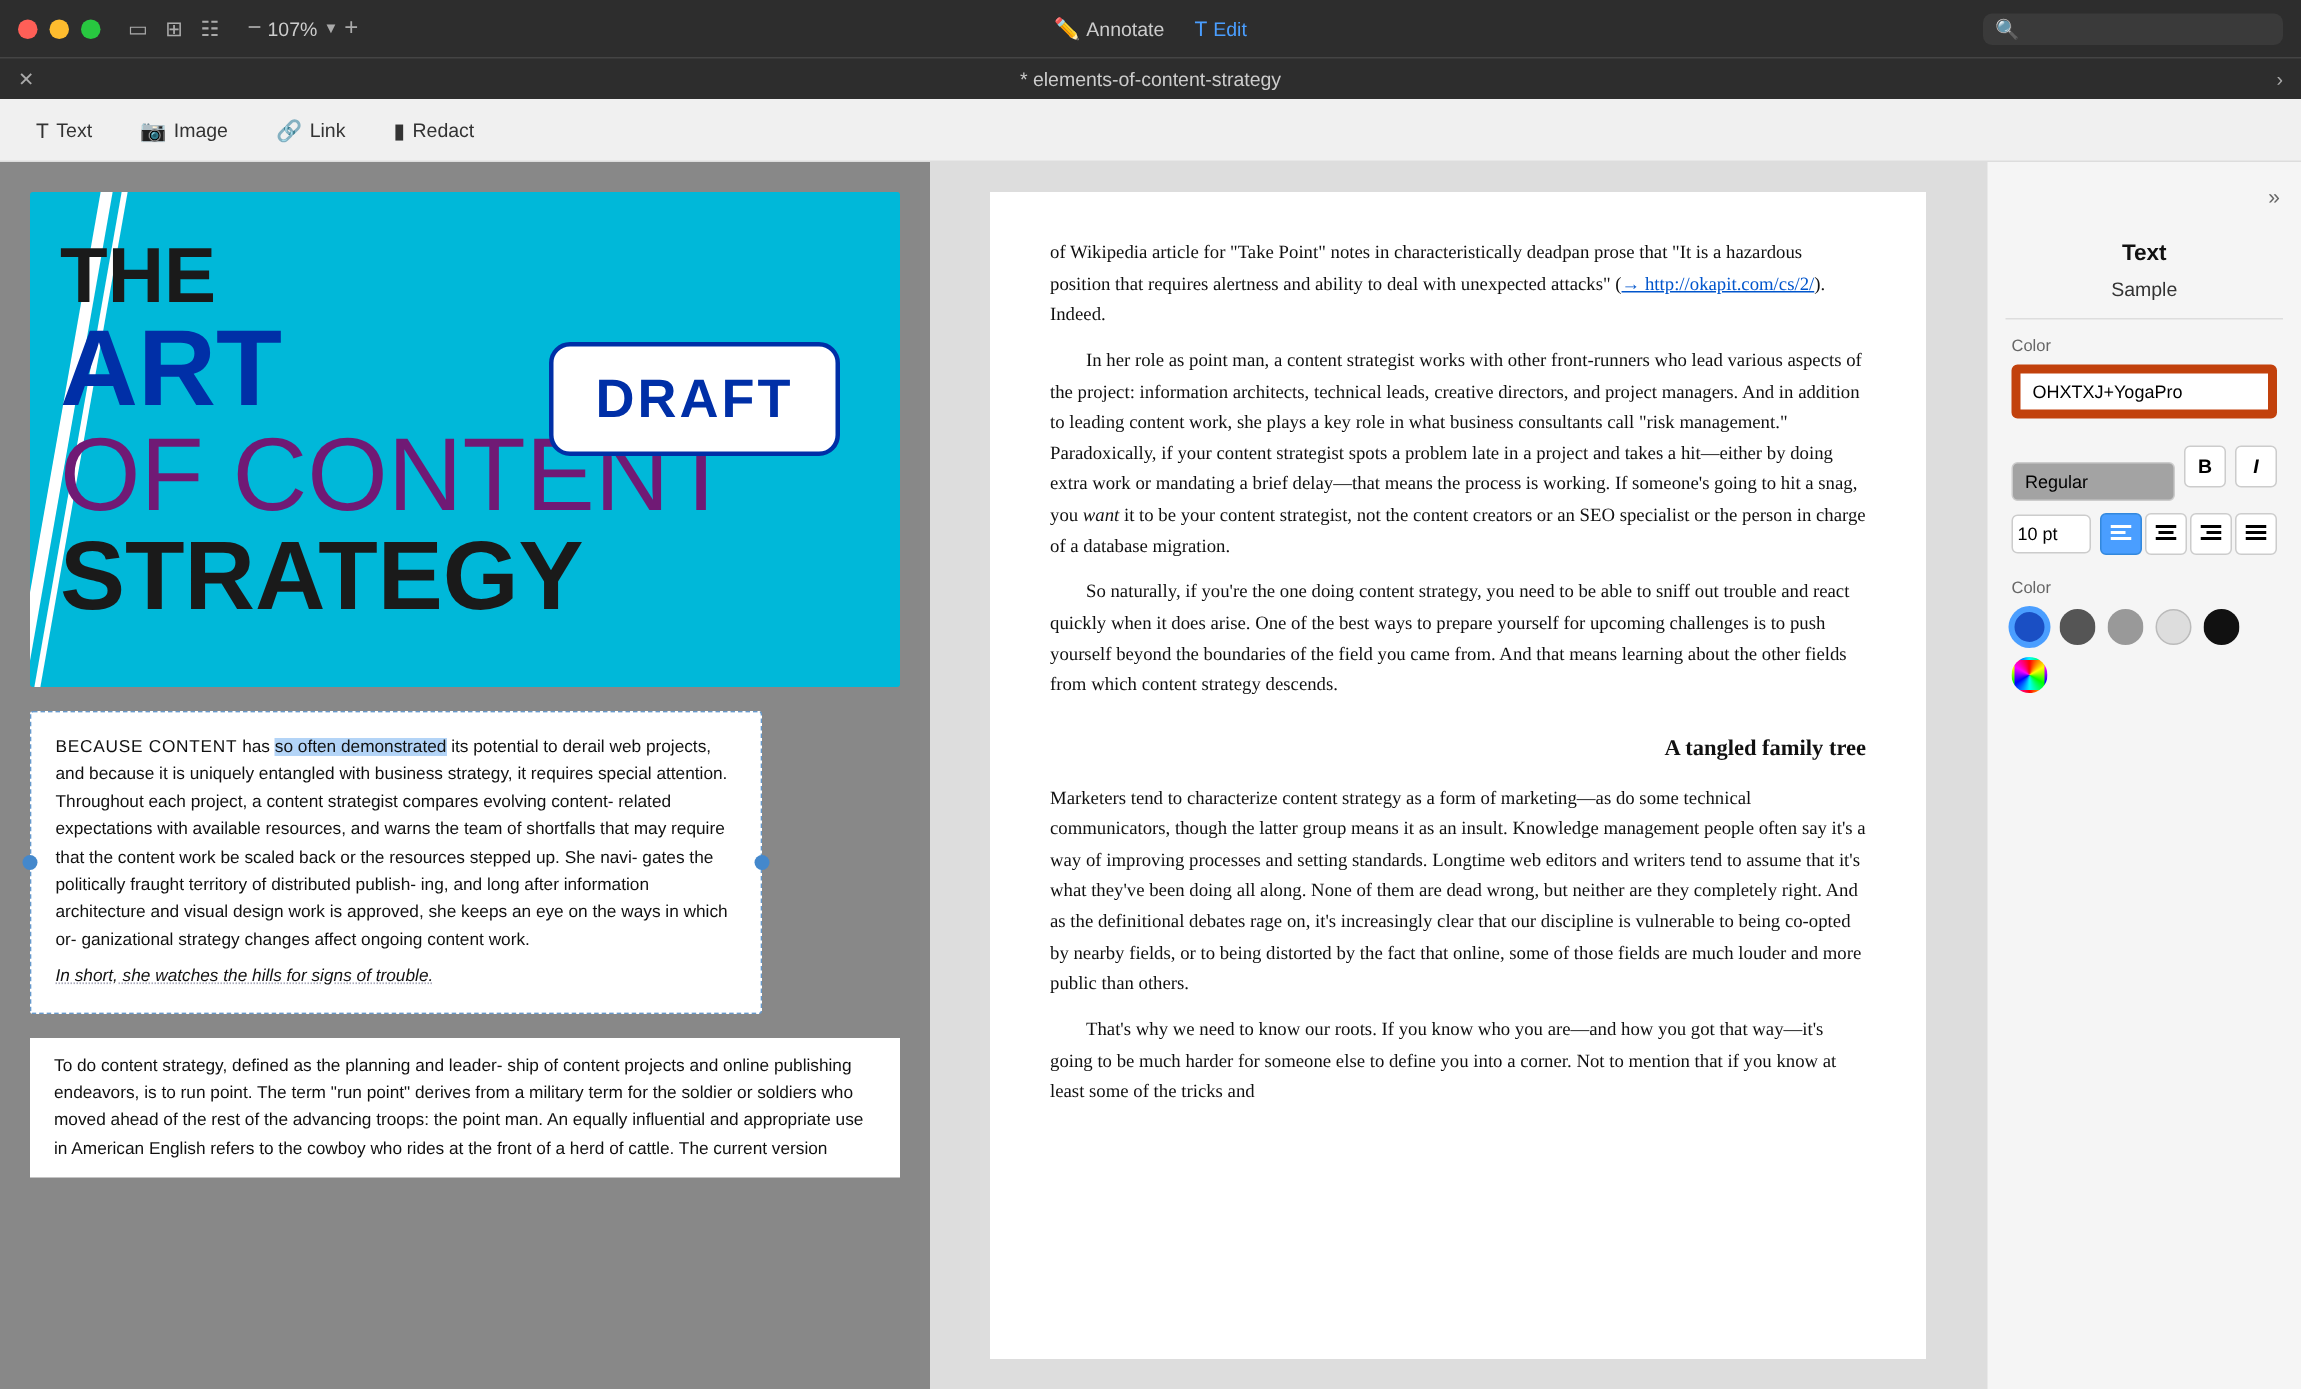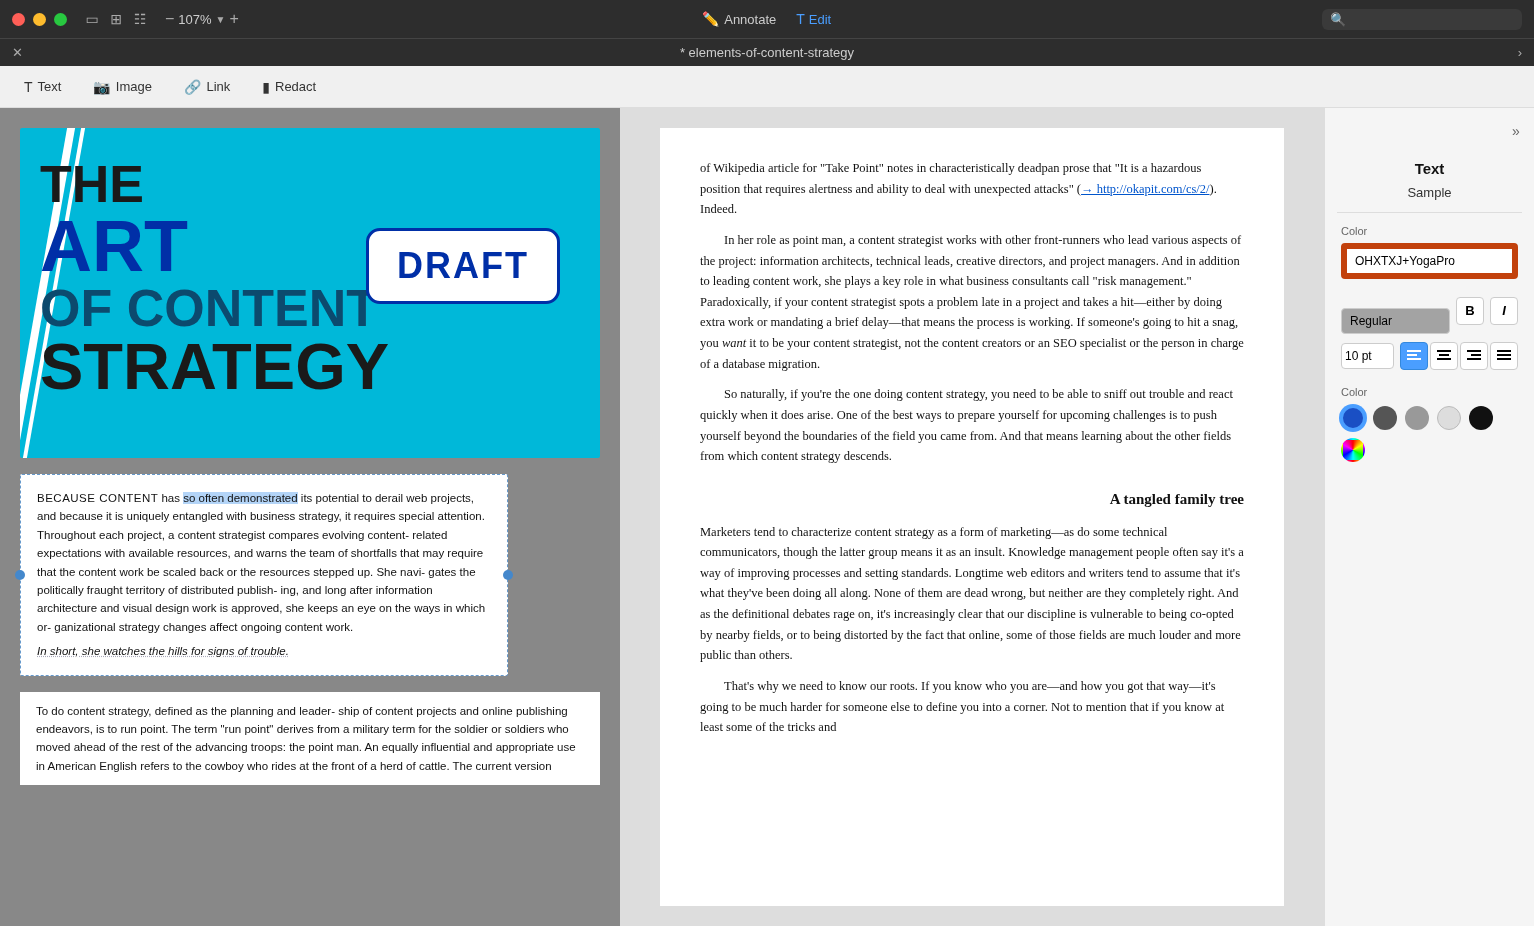--- a/index.html
+++ b/index.html
@@ -74,21 +74,21 @@
       width: 580px;
       height: 330px;
       background: #00b8d9;
       position: relative;
       overflow: hidden;
       border-radius: 2px;
     }
     .cover-text-art { position: absolute; left: 20px; top: 30px; }
     .cover-the { font-size: 52px; font-weight: 900; color: #1a1a1a; font-family: 'Arial Black', sans-serif; line-height: 1; }
     .cover-art { font-size: 72px; font-weight: 900; color: #002fa7; font-family: 'Arial Black', sans-serif; line-height: 1; }
-    .cover-of { font-size: 52px; font-weight: 700; color: #0c4a6e; font-family: 'Arial Black', sans-serif; line-height: 1; }
+    .cover-of { font-size: 69px; font-weight: 400; color: #701a75; font-family: 'Arial Black', sans-serif; line-height: 1; }
     .cover-strategy { font-size: 65px; font-weight: 900; color: #1a1a1a; font-family: 'Arial Black', sans-serif; line-height: 1; }
 
     .draft-badge {
       position: absolute; right: 40px; top: 100px;
       background: white; border: 3px solid #002fa7;
       border-radius: 14px; padding: 14px 28px;
       font-size: 36px; font-weight: 900; color: #002fa7;
       font-family: 'Arial Black', sans-serif;
       letter-spacing: 2px;
     }

